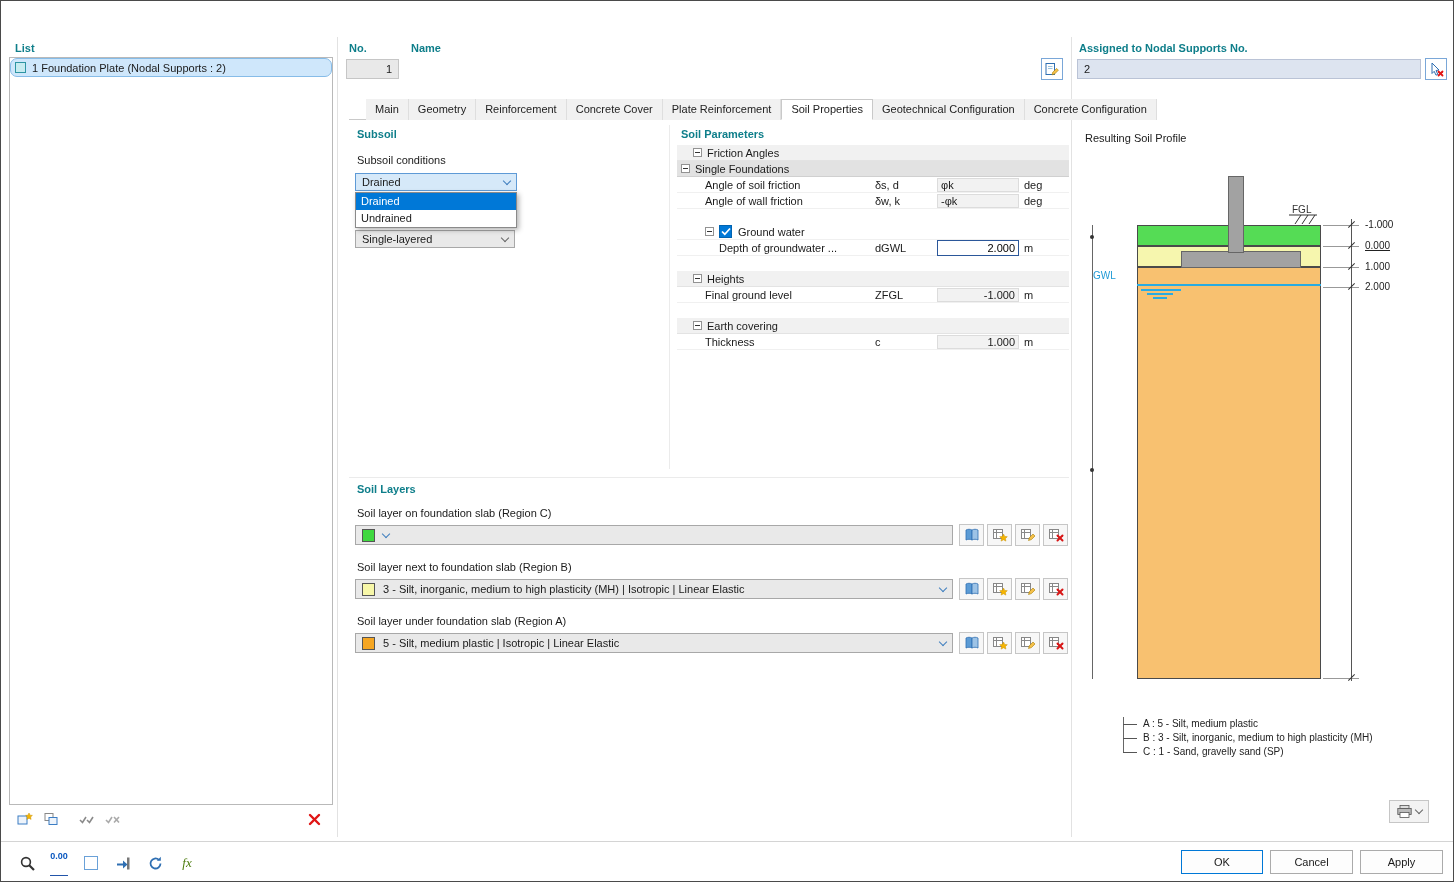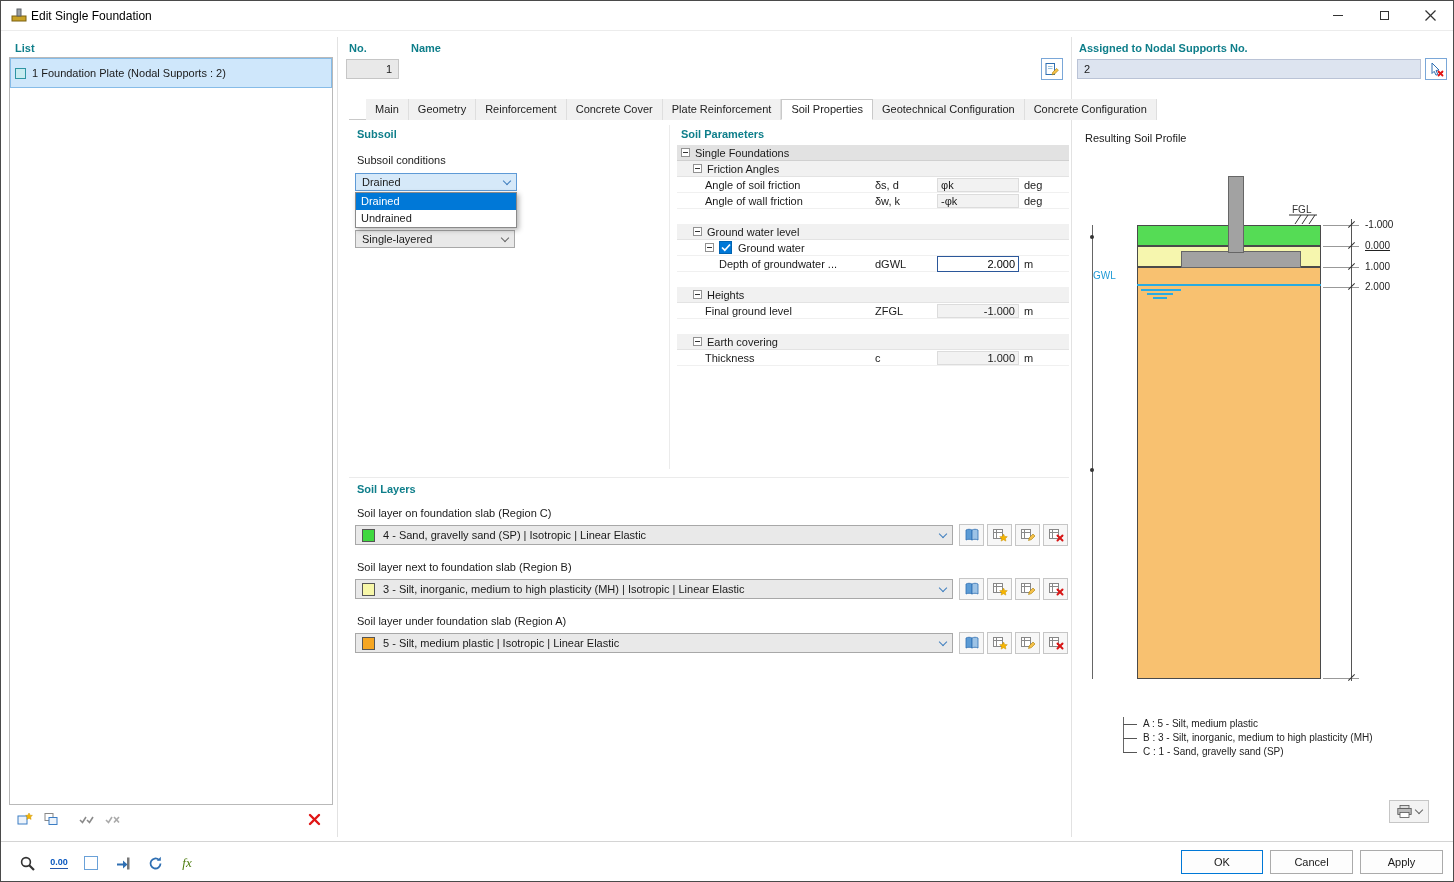--- a/index.html
+++ b/index.html
@@ -12,21 +12,21 @@
 .title-text{font-size:12px;margin-left:8px;color:#000;}
 .tb-spacer{flex:1;}
 .win-btn{width:46px;height:29px;display:flex;align-items:center;justify-content:center;cursor:default;}
 .glyph-min{width:10px;height:1px;background:#333;}
 .glyph-max{width:9px;height:9px;border:1px solid #333;}
 .vline{position:absolute;width:1px;background:#e2e2e2;}
 .hline{position:absolute;height:1px;background:#e2e2e2;}
 .field-box{background:#e9e9e9;border:1px solid #c6c6c6;height:20px;line-height:18px;padding:0 6px;overflow:hidden;white-space:nowrap;}
 .icon-btn{background:#fff;border:1px solid #7aa7d8;display:flex;align-items:center;justify-content:center;}
 .list-box{background:#fff;border:1px solid #b9b9b9;}
-.list-item{height:30px;display:flex;align-items:center;padding:2px 4px;white-space:nowrap;overflow:hidden;}
+.list-item{height:19px;display:flex;align-items:center;padding:2px 4px;white-space:nowrap;overflow:hidden;border-radius:7px;}
 .list-item.selected{background:#cfe7fb;border:1px solid #86bce8;}
 .li-icon{width:11px;height:11px;background:#c7ebf0;border:1px solid #2e95a3;margin-right:6px;flex:none;}
 .tabs{display:flex;height:21px;}
 .tab{padding:0 9px;line-height:20px;background:#f1f1f1;border-right:1px solid #dedede;color:#222;white-space:nowrap;}
 .tab.active{background:#fff;border:1px solid #c9c9c9;border-bottom:1px solid #fff;position:relative;z-index:2;line-height:19px;}
 .combo{height:18px;border:1px solid #a8a8a8;background:#e9e9e9;display:flex;align-items:center;padding:0 6px;justify-content:space-between;}
 .combo.blue{background:#d6e9f9;border-color:#5e9ad6;}
 .chev{width:6px;height:6px;border-right:1.5px solid #666;border-bottom:1.5px solid #666;transform:rotate(45deg);margin-top:-3px;flex:none;}
 .chev.b{border-color:#3f7fbf;}
 .droplist{background:#fff;border:1px solid #8a8a8a;box-shadow:2px 2px 5px rgba(0,0,0,.3);z-index:5;}
@@ -60,44 +60,20 @@
 .tick{position:absolute;width:9px;height:1px;background:#333;transform:rotate(-45deg);}
 .pline{position:absolute;background:#999;height:1px;}
 .dot{position:absolute;width:4px;height:4px;background:#333;border-radius:50%;}
 .soil-layer{position:absolute;border:1px solid #4a4a4a;}
 </style>
 </head>
 <body>
 
 <div class="window">
 
-  <div class="titlebar">
-    <span class="abs" style="left:10px;top:7px;position:relative;left:10px;top:0;">
-      <svg width="16" height="16" viewBox="0 0 16 16">
-          <rect x="1" y="9" width="14" height="5" fill="#c9a227" stroke="#7a6010"></rect>
-          <rect x="6" y="2" width="4" height="7" fill="#9aa0a6" stroke="#5f6368"></rect>
-        </svg>
-    </span>
-    <span class="title-text" style="margin-left:14px;">Edit Single Foundation</span>
-    <span class="tb-spacer"></span>
-    <span class="win-btn">
-        <span class="glyph-min"></span>
-      </span>
-    <span class="win-btn">
-        <span class="glyph-max"></span>
-      </span>
-    <span class="win-btn">
-      <svg width="11" height="11" viewBox="0 0 11 11">
-          <g stroke="#333" stroke-width="1.2">
-            <line x1="0.5" y1="0.5" x2="10.5" y2="10.5"></line>
-            <line x1="10.5" y1="0.5" x2="0.5" y2="10.5"></line>
-          </g>
-        </svg>
-    </span>
-  </div>
 
   <div class="vline" style="left:336px;top:36px;height:800px;"></div>
   <div class="vline" style="left:1070px;top:36px;height:800px;"></div>
   <div class="hline" style="left:0;top:840px;width:1454px;background:#d4d4d4;"></div>
   <div class="vline" style="left:668px;top:124px;height:344px;background:#ebebeb;"></div>
   <div class="hline" style="left:348px;top:476px;width:720px;background:#ebebeb;"></div>
 
   <div class="abs hd" style="left:14px;top:41px;">List</div>
   <div class="abs list-box" style="left:8px;top:56px;width:324px;height:748px;">
     <div class="list-item selected">
@@ -192,34 +168,34 @@
     <div class="dropitem">Undrained</div>
   </div>
   <div class="abs combo" style="left:354px;top:229px;width:160px;">
     <span>Single-layered</span>
     <span class="chev"></span>
   </div>
 
   <div class="abs hd" style="left:680px;top:127px;">Soil Parameters</div>
   <div class="sp-table">
 
+    <div class="sp-row sp-group">
+      <div class="sp-main ind1">
+          <span class="expander"></span>
+        <span>Friction Angles</span>
+        </div>
+    </div>
+
     <div class="sp-row sp-root">
       <div class="sp-main ind0">
           <span class="expander"></span>
         <span>Single Foundations</span>
         </div>
     </div>
 
-    <div class="sp-row sp-group">
-      <div class="sp-main ind1">
-          <span class="expander"></span>
-        <span>Friction Angles</span>
-        </div>
-    </div>
-
     <div class="sp-row">
       <div class="sp-main ind2">
           <span>Angle of soil friction</span>
         </div>
       <div class="sp-sym">δs, d</div>
       <div class="sp-valw">
           <div class="sp-val">φk</div>
         </div>
       <div class="sp-unit">deg</div>
     </div>
@@ -230,26 +206,20 @@
         </div>
       <div class="sp-sym">δw, k</div>
       <div class="sp-valw">
           <div class="sp-val">-φk</div>
         </div>
       <div class="sp-unit">deg</div>
     </div>
 
     <div class="sp-row sp-spacer"></div>
 
-    <div class="sp-row sp-group">
-      <div class="sp-main ind1">
-          <span class="expander"></span>
-        <span>Ground water level</span>
-        </div>
-    </div>
 
     <div class="sp-row">
       <div class="sp-main ind2">
         <span class="expander"></span>
         <span class="cbx">
           <svg width="10" height="9" viewBox="0 0 10 9">
               <polyline points="1,4.5 3.8,7.2 9,1.5" fill="none" stroke="#fff" stroke-width="1.7"></polyline>
             </svg>
         </span>
         <span>Ground water</span>
@@ -306,21 +276,20 @@
         </div>
       <div class="sp-unit">m</div>
     </div>
   </div>
 
   <div class="abs hd" style="left:356px;top:482px;">Soil Layers</div>
 
   <div class="abs" style="left:356px;top:506px;">Soil layer on foundation slab (Region C)</div>
   <div class="layer-combo" style="left:354px;top:524px;width:598px;">
     <span class="swatch" style="background-color: rgb(63, 216, 63);"></span>
-    <span class="lc-text">4 - Sand, gravelly sand (SP) | Isotropic | Linear Elastic</span>
     <span class="chev b"></span>
   </div>
   <div class="tool-btn" style="left:958px;top:523px;">
     <svg width="16" height="16" viewBox="0 0 16 16">
         <path d="M2 3c2-1 4-1 6 0v10c-2-1-4-1-6 0z" fill="#5b9bd5" stroke="#2f6fb2" stroke-width="0.8"></path>
         <path d="M14 3c-2-1-4-1-6 0v10c2-1 4-1 6 0z" fill="#9dc3e6" stroke="#2f6fb2" stroke-width="0.8"></path>
       </svg>
   </div>
   <div class="tool-btn" style="left:986px;top:523px;">
     <svg width="16" height="16" viewBox="0 0 16 16">
@@ -490,21 +459,21 @@
     <span class="chev" style="margin-left:4px;"></span>
   </div>
 
   <div class="flat-btn" style="left:12px;top:849px;width:28px;height:26px;">
     <svg width="17" height="17" viewBox="0 0 17 17">
         <circle cx="7" cy="7" r="4.4" fill="none" stroke="#333" stroke-width="1.6"></circle>
         <line x1="10.2" y1="10.2" x2="15" y2="15" stroke="#333" stroke-width="2.2"></line>
       </svg>
   </div>
   <div class="flat-btn" style="left:44px;top:849px;width:28px;height:26px;">
-    <span style="font-size:9px;font-weight:bold;color:#0a58c0;border-bottom:1px solid #2255aa;padding-bottom:1px;">0.00</span>
+    <span style="font-size:9px;font-weight:bold;color:#0a58c0;border-bottom:1px solid #2255aa;padding-bottom:14px;">0.00</span>
   </div>
   <div class="flat-btn" style="left:76px;top:849px;width:28px;height:26px;">
     <span style="width:14px;height:14px;background:#fff;border:1px solid #6aa1d8;display:inline-block;"></span>
   </div>
   <div class="flat-btn" style="left:108px;top:849px;width:28px;height:26px;">
     <svg width="17" height="17" viewBox="0 0 17 17">
         <rect x="12" y="2.5" width="2.5" height="12" fill="#777"></rect>
         <path d="M2 8.5h6v-3l4.5 4-4.5 4v-3H2z" fill="#2f6fb2"></path>
       </svg>
   </div>

